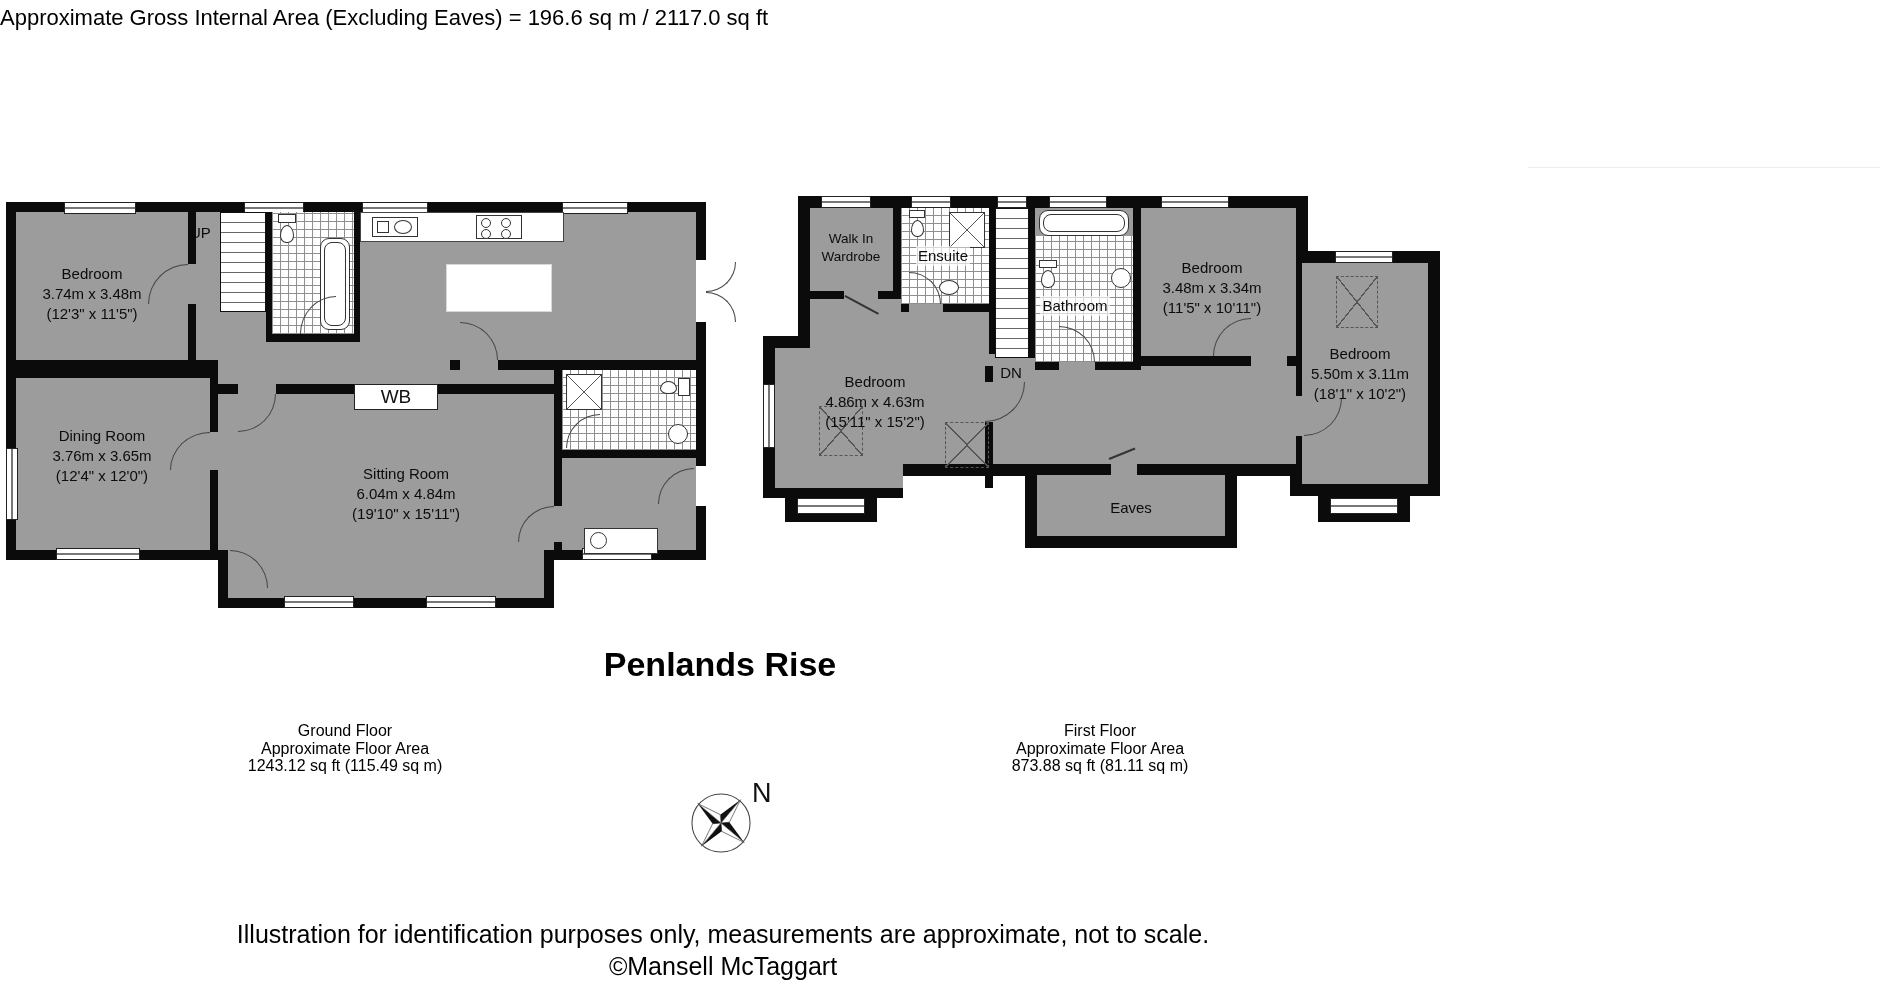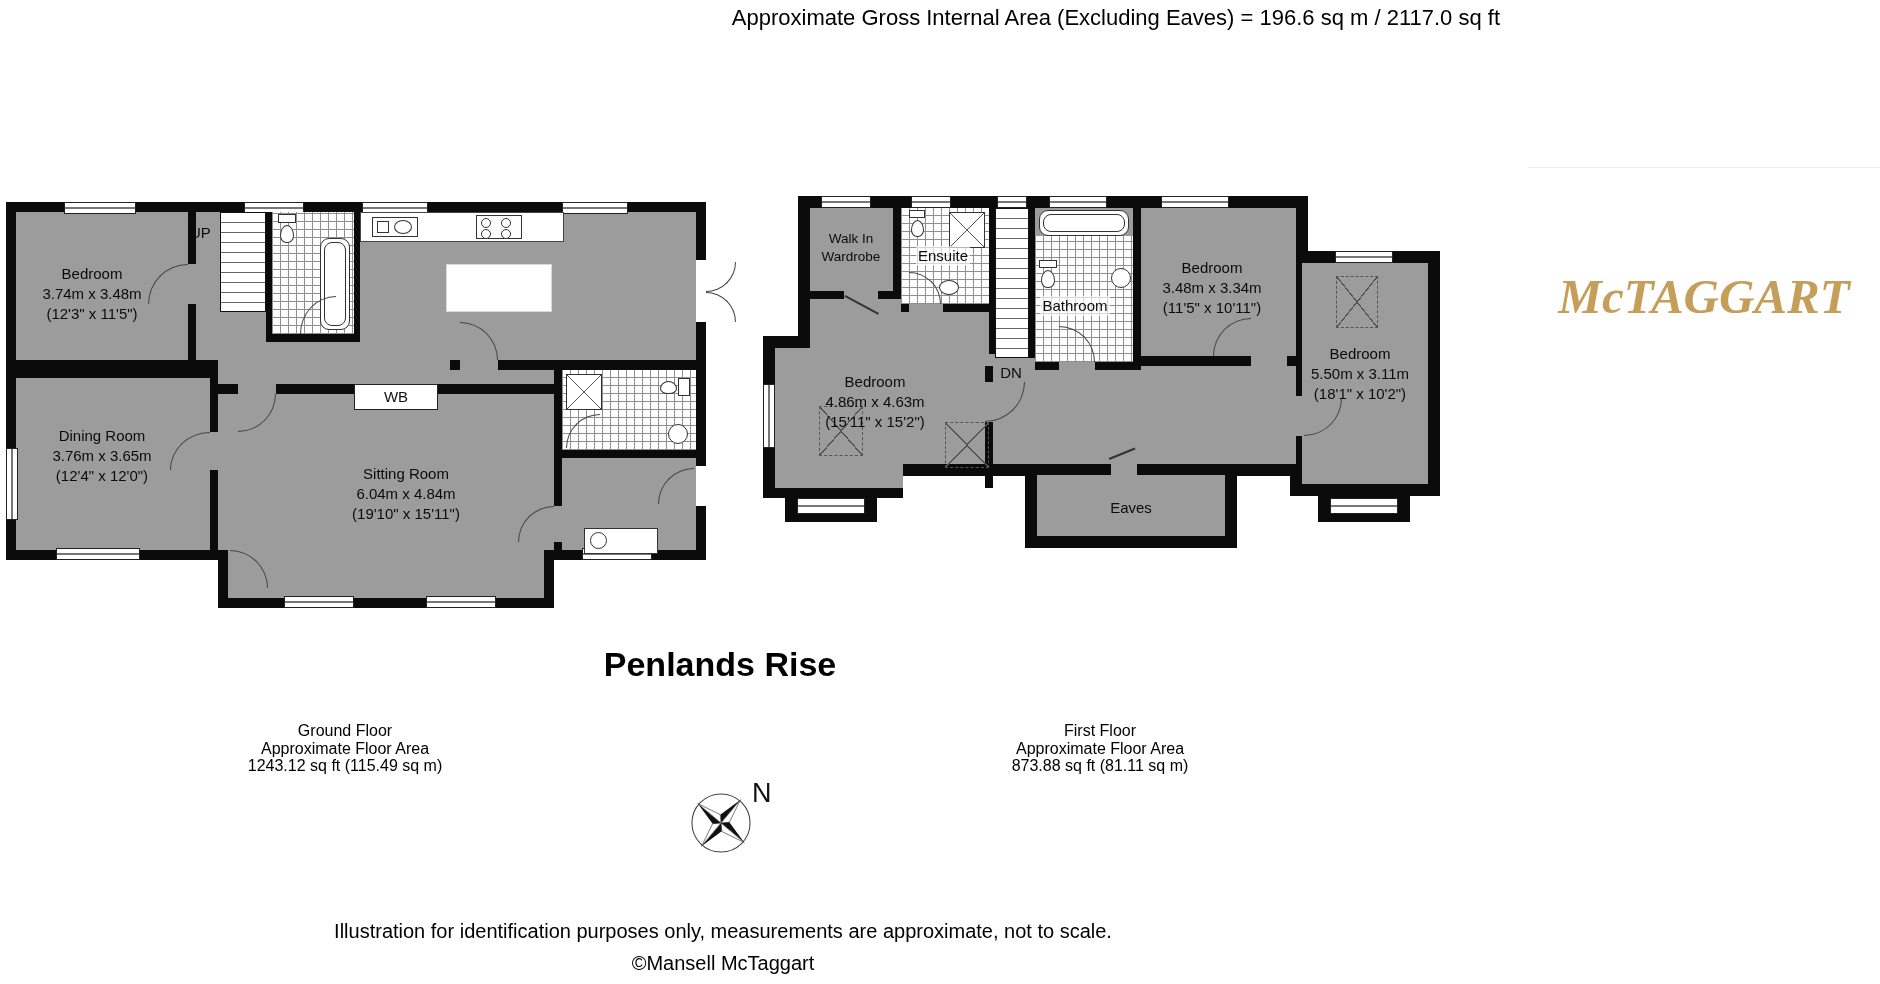--- a/index.html
+++ b/index.html
@@ -1,18 +1,18 @@
 <!DOCTYPE html>
 <html style="--gold: #c59e5a; --maroon: #8a4256; --crimson: #c32347; --room_fill: #9c9c9c;"><head>
 <meta charset="utf-8">
 <style>
   html,body{margin:0;padding:0;background:#fff;}
   .canvas{position:relative;width:1880px;height:984px;background:#fff;overflow:hidden;
           font-family:"Liberation Sans","DejaVu Sans",sans-serif;color:#111;}
-  .page-title{position:absolute;left:0;top:5px;width:1500px;text-align:right;font-size:22px;color:#000;}
+  .page-title{position:absolute;left:0;top:5px;width:1500px;text-align:left;font-size:22px;color:#000;}
   .plan{position:absolute;}
   .wall{position:absolute;background:#0b0b0b;}
   .room{position:absolute;background:var(--room_fill,#9c9c9c);}
   .white{position:absolute;background:#fff;}
   .gap{position:absolute;background:#fff;}
   .gapgrey{position:absolute;background:var(--room_fill,#9c9c9c);}
   .tiles{position:absolute;background-color:#fff;
     background-image:repeating-linear-gradient(0deg,#8f8f8f 0 1px,transparent 1px 8px),
                      repeating-linear-gradient(90deg,#8f8f8f 0 1px,transparent 1px 8px);}
   .stairs{position:absolute;background:repeating-linear-gradient(180deg,#fff 0 9px,#666 9px 10px);border:1.5px solid #111;box-sizing:border-box;}
@@ -31,24 +31,24 @@
   .round{border-radius:50%;}
   .wc-bowl{border-radius:50% 50% 46% 46%/60% 60% 40% 40%;}
   .shower{background-image:linear-gradient(to top right,transparent calc(50% - .7px),#555 calc(50% - .7px) calc(50% + .7px),transparent calc(50% + .7px)),
                            linear-gradient(to bottom right,transparent calc(50% - .7px),#555 calc(50% - .7px) calc(50% + .7px),transparent calc(50% + .7px));}
   .wrd{position:absolute;border:1.6px dashed #555;box-sizing:border-box;
     background-image:linear-gradient(to top right,transparent calc(50% - .7px),#555 calc(50% - .7px) calc(50% + .7px),transparent calc(50% + .7px)),
                      linear-gradient(to bottom right,transparent calc(50% - .7px),#555 calc(50% - .7px) calc(50% + .7px),transparent calc(50% + .7px));}
   .diag{position:absolute;height:1.6px;background:#333;transform-origin:left center;}
   .counter{position:absolute;background:#fff;border:1px solid #444;box-sizing:border-box;}
   .burner{position:absolute;width:10px;height:10px;border:1px solid #333;border-radius:50%;background:#fff;box-sizing:border-box;}
-  .wb-box{position:absolute;background:#fff;border:1.4px solid #222;box-sizing:border-box;text-align:center;font-size:15px;line-height:23px;}
+  .wb-box{position:absolute;background:#fff;border:1.4px solid #222;box-sizing:border-box;text-align:center;font-size:19px;line-height:23px;}
   .property-name{position:absolute;left:420px;top:645px;width:600px;text-align:center;font-size:34px;font-weight:bold;color:#000;}
   .caption{position:absolute;width:320px;text-align:center;font-size:16px;line-height:17.5px;color:#000;}
-  .note{position:absolute;left:120px;width:1206px;text-align:center;font-size:20px;color:#000;}
+  .note{position:absolute;left:120px;width:1206px;text-align:center;font-size:25px;color:#000;}
   .compass{position:absolute;left:688px;top:790px;}
   .compass-n{position:absolute;left:752px;top:778px;font-size:27px;color:#111;}
   .logo-panel{position:absolute;left:1528px;top:167px;width:352px;height:200px;border-top:1px solid #ececec;}
   .logo-n1{position:absolute;left:0;right:0;top:54px;text-align:center;font-family:"Liberation Serif","DejaVu Serif",serif;
            font-style:italic;font-weight:bold;font-size:47px;letter-spacing:1px;color:var(--gold,#c59e5a);}
   .logo-n2{position:absolute;left:0;right:0;top:100px;text-align:center;font-family:"Liberation Serif","DejaVu Serif",serif;
            font-style:italic;font-weight:bold;font-size:49px;letter-spacing:0px;color:var(--gold,#c59e5a);}
   .logo-tag{position:absolute;left:0;right:0;top:152px;display:flex;align-items:center;justify-content:center;gap:9px;}
   .logo-tag .txt{font-size:21px;letter-spacing:1px;color:var(--maroon,#8a4256);}
   .rule{width:46px;height:2px;background:var(--crimson,#c32347);}
@@ -280,16 +280,15 @@
         <use href="#cpt" transform="rotate(270)"></use>
       </g>
     </svg>
   </div>
   <div class="compass-n">N</div>
 
   <div class="note" style="top:920px">Illustration for identification purposes only, measurements are approximate, not to scale.</div>
   <div class="note" style="top:952px">©Mansell McTaggart</div>
 
   <div class="logo-panel">
-    <div class="logo-n2">McTAGGART</div>
   </div>
 
 </div>
 
 </body></html>

